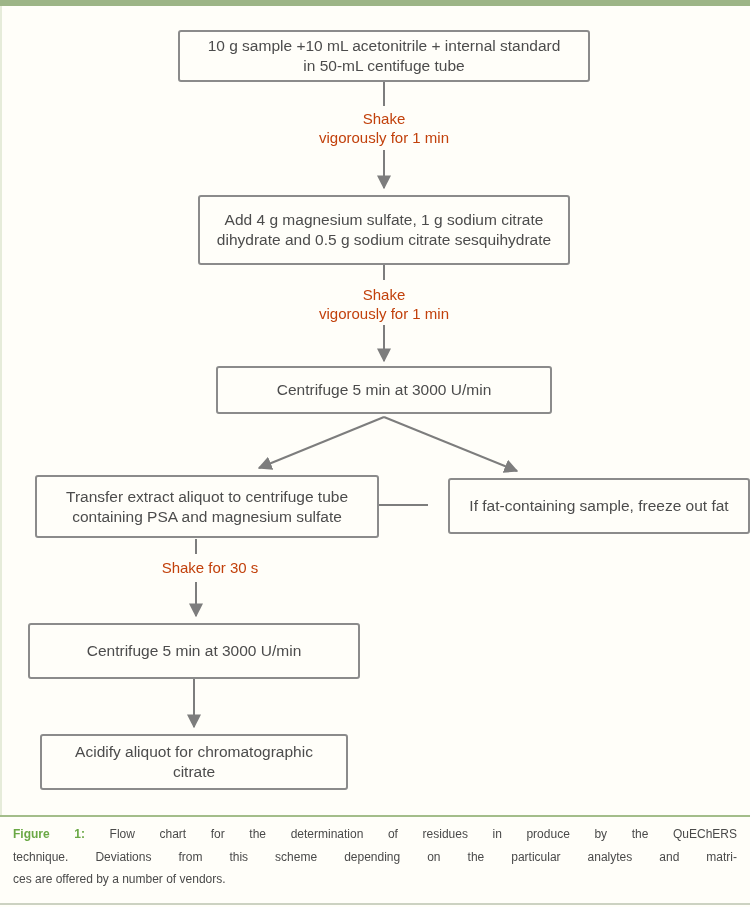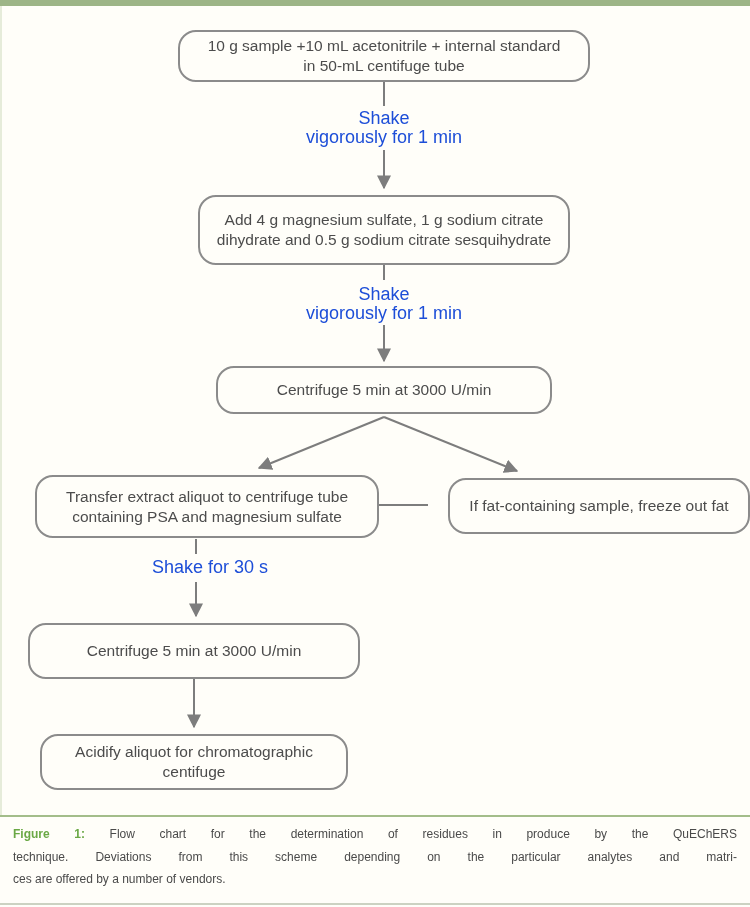--- a/index.html
+++ b/index.html
@@ -19,35 +19,35 @@
     position:absolute;left:0;top:6px;width:2px;height:811px;
     background:#e6ecda;
   }
   .connectors{
     position:absolute;left:0;top:0;width:750px;height:907px;
   }
   .node{
     position:absolute;
     box-sizing:border-box;
     border:2px solid #8b8b8b;
-    border-radius:18px;
+    border-radius:3px;
     background:#fffef9;
     color:#4c4c4c;
     font-size:15.5px;
     line-height:20px;
     display:flex;
     flex-direction:column;
     align-items:center;
     justify-content:center;
     text-align:center;
   }
   .edge-label{
     position:absolute;
-    color:#1d4ed8;
-    font-size:18px;
+    color:#c2410c;
+    font-size:15px;
     line-height:19px;
     text-align:center;
   }
   .divider{
     position:absolute;left:0;width:750px;height:2px;
     background:#a3bd8a;
   }
   .caption{
     position:absolute;left:13px;top:823px;width:724px;
     color:#4a4a4a;
@@ -120,21 +120,21 @@
   <div class="node" style="left:448px;top:478px;width:302px;height:56px;">
     <span>If fat-containing sample, freeze out fat</span>
   </div>
 
   <div class="node" style="left:28px;top:623px;width:332px;height:56px;">
     <span>Centrifuge 5 min at 3000 U/min</span>
   </div>
 
   <div class="node" style="left:40px;top:734px;width:308px;height:56px;">
     <span>Acidify aliquot for chromatographic</span>
-    <span>centifuge</span>
+    <span>citrate</span>
   </div>
 
   <div class="edge-label" style="left:264px;top:109px;width:240px;">
     <div>Shake</div>
     <div>vigorously for 1 min</div>
   </div>
 
   <div class="edge-label" style="left:264px;top:285px;width:240px;">
     <div>Shake</div>
     <div>vigorously for 1 min</div>

